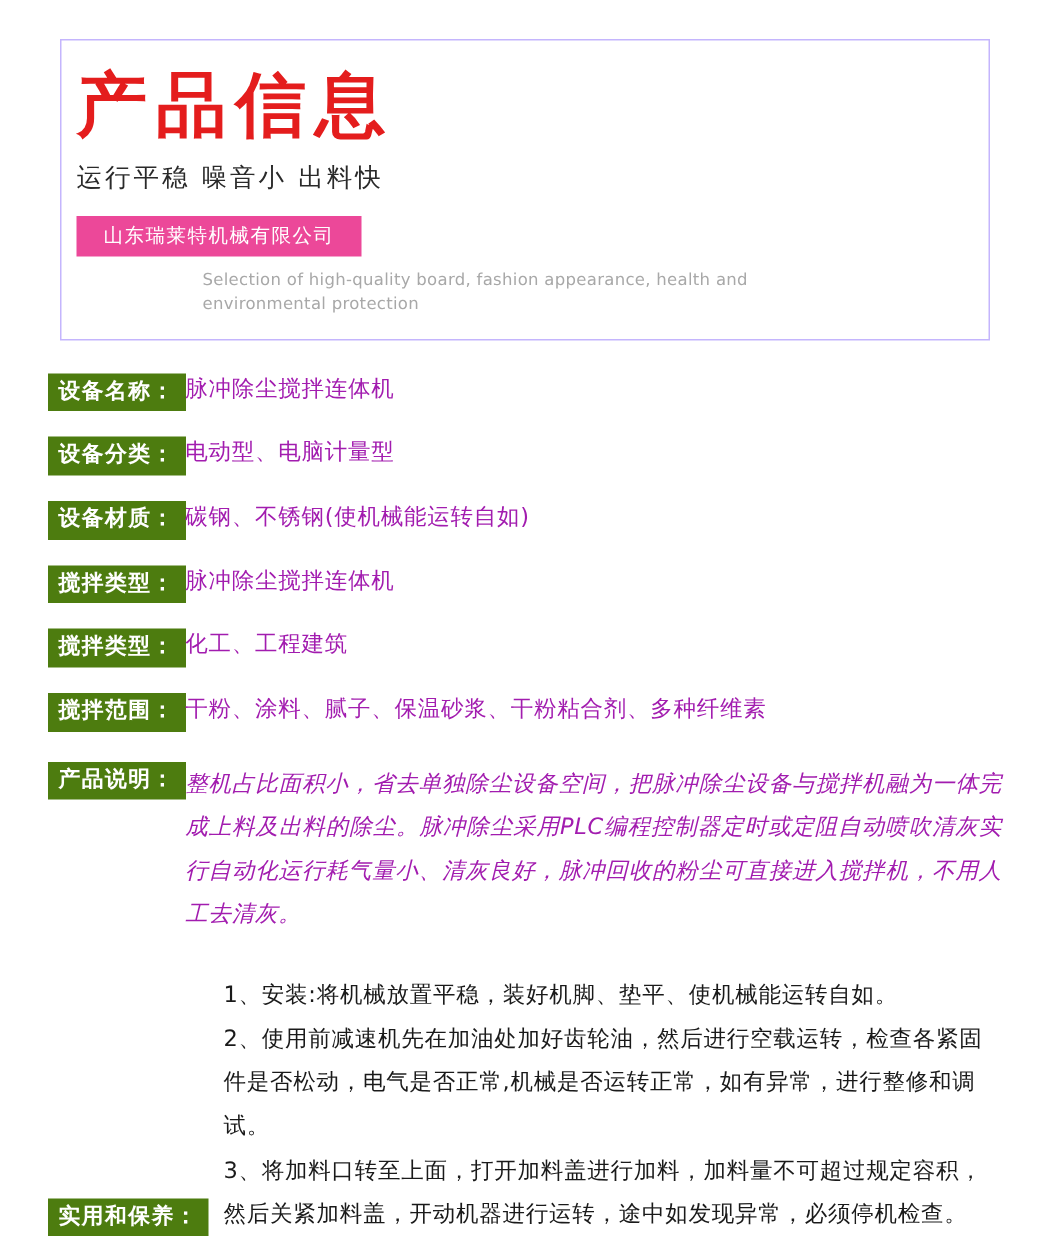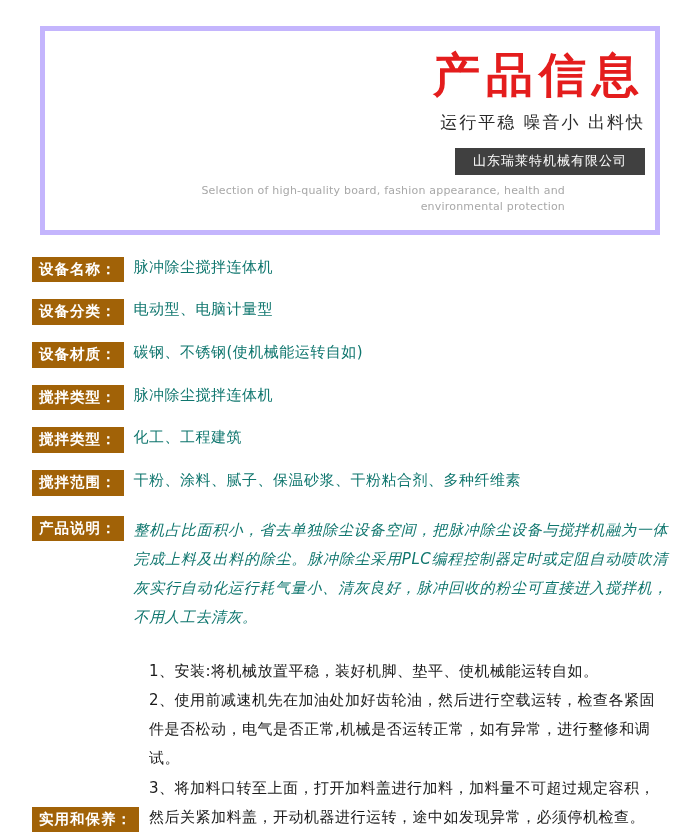--- a/index.html
+++ b/index.html
@@ -18,43 +18,43 @@
   .page {
     width: 700px;
     height: 839px;
     position: relative;
     box-sizing: border-box;
   }
 
   
   .header {
     margin: 26px 40px 0 40px;
-    border: 5px solid #c4b5fd;
+    border: 1px solid #c4b5fd;
     padding: 18px 10px 14px 10px;
-    text-align: right;
+    text-align: left;
     background: #fff;
   }
   .header-title {
     font-family: "DejaVu Sans", "Liberation Sans", sans-serif;
     font-size: 47px;
     font-weight: bold;
     color: #e41d1d;
     letter-spacing: 6px;
     line-height: 1.1;
     margin: 0 0 10px 0;
   }
   .header-sub {
     font-size: 17px;
     color: #2a2a2a;
     letter-spacing: 2px;
     margin-bottom: 14px;
   }
   .company-bar {
     display: inline-block;
-    background: #404040;
+    background: #ec4899;
     color: #ffffff;
     font-size: 13px;
     letter-spacing: 1px;
     padding: 4px 18px 5px 18px;
     margin-bottom: 8px;
   }
   .header-en {
     font-size: 11px;
     color: #a8a8a8;
     line-height: 1.5;
@@ -66,34 +66,33 @@
   
   .specs {
     margin: 22px 32px 0 32px;
   }
   .spec-row {
     display: flex;
     align-items: flex-start;
     margin-bottom: 17px;
   }
   .spec-label {
-    background: #a16207;
+    background: #4d7c0f;
     color: #ffffff;
     font-size: 14.5px;
     font-weight: bold;
     letter-spacing: 1px;
     padding: 4px 7px 5px 7px;
     white-space: nowrap;
     line-height: 1.15;
     flex: 0 0 auto;
   }
   .spec-value {
     font-size: 15px;
-    color: #0f766e;
-    padding-left: 10px;
+    color: #a21caf;
     line-height: 1.45;
     letter-spacing: 0.5px;
     flex: 1 1 auto;
   }
   .spec-value.multiline {
     line-height: 1.95;
     font-style: italic;
   }
 
   .spec-row.desc {

